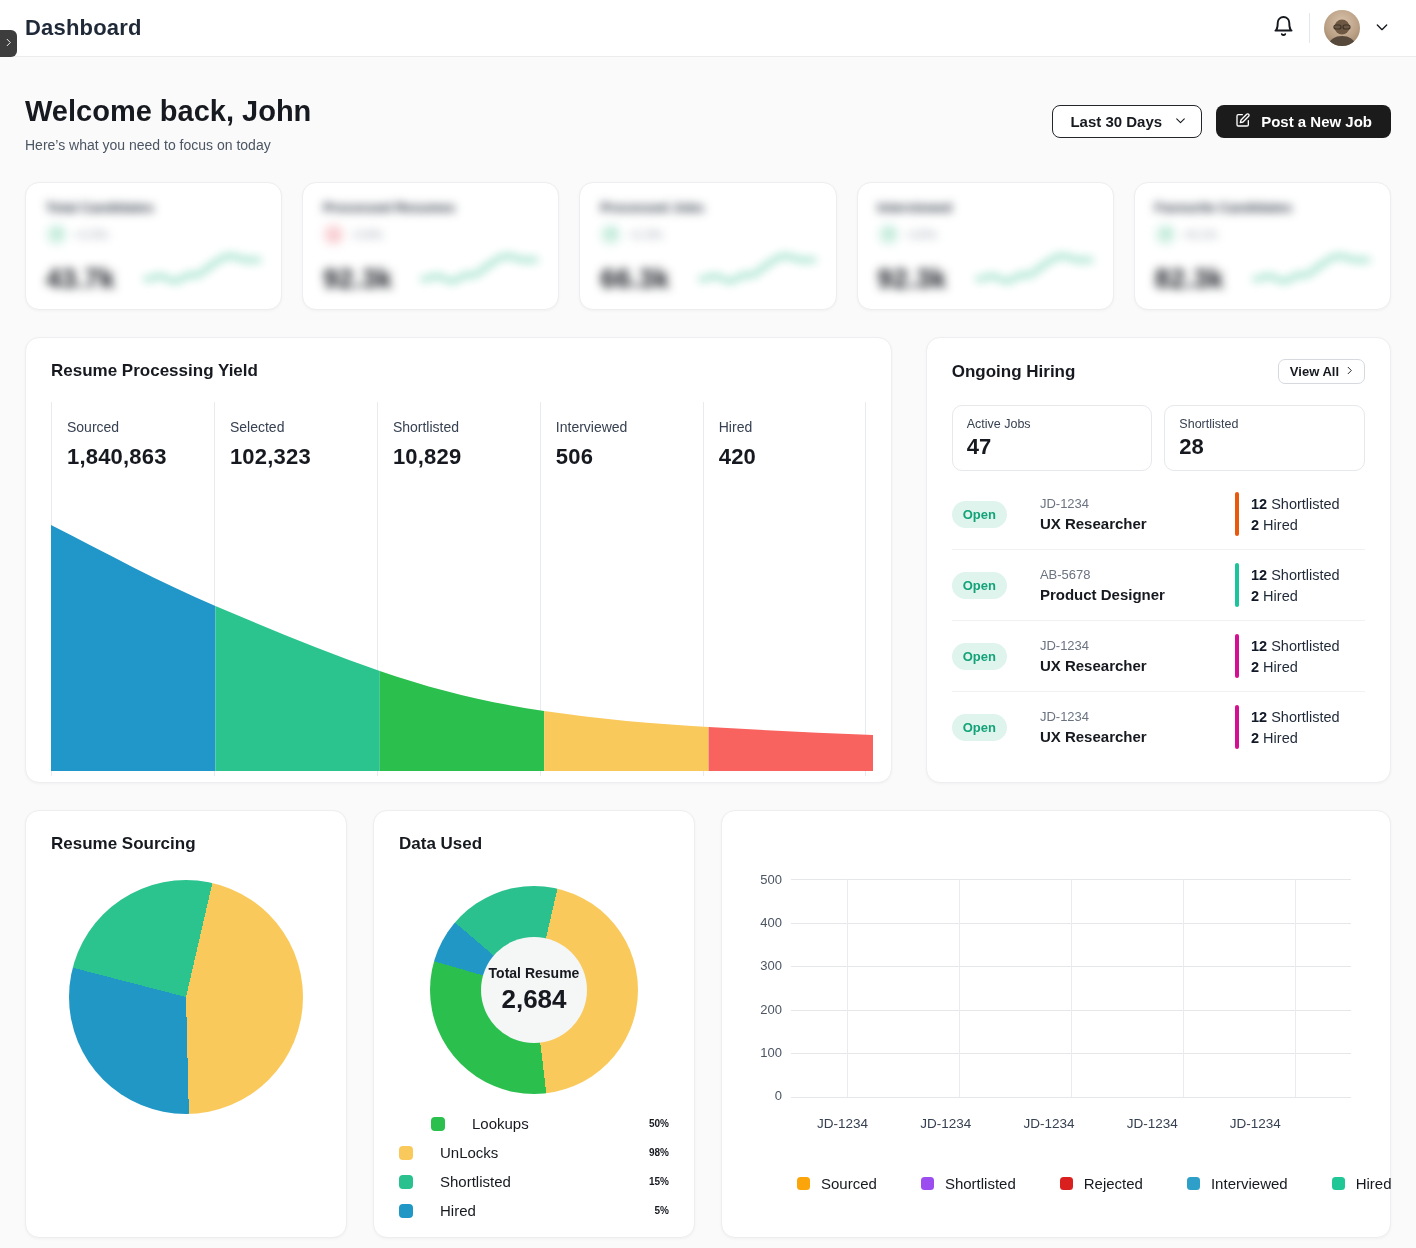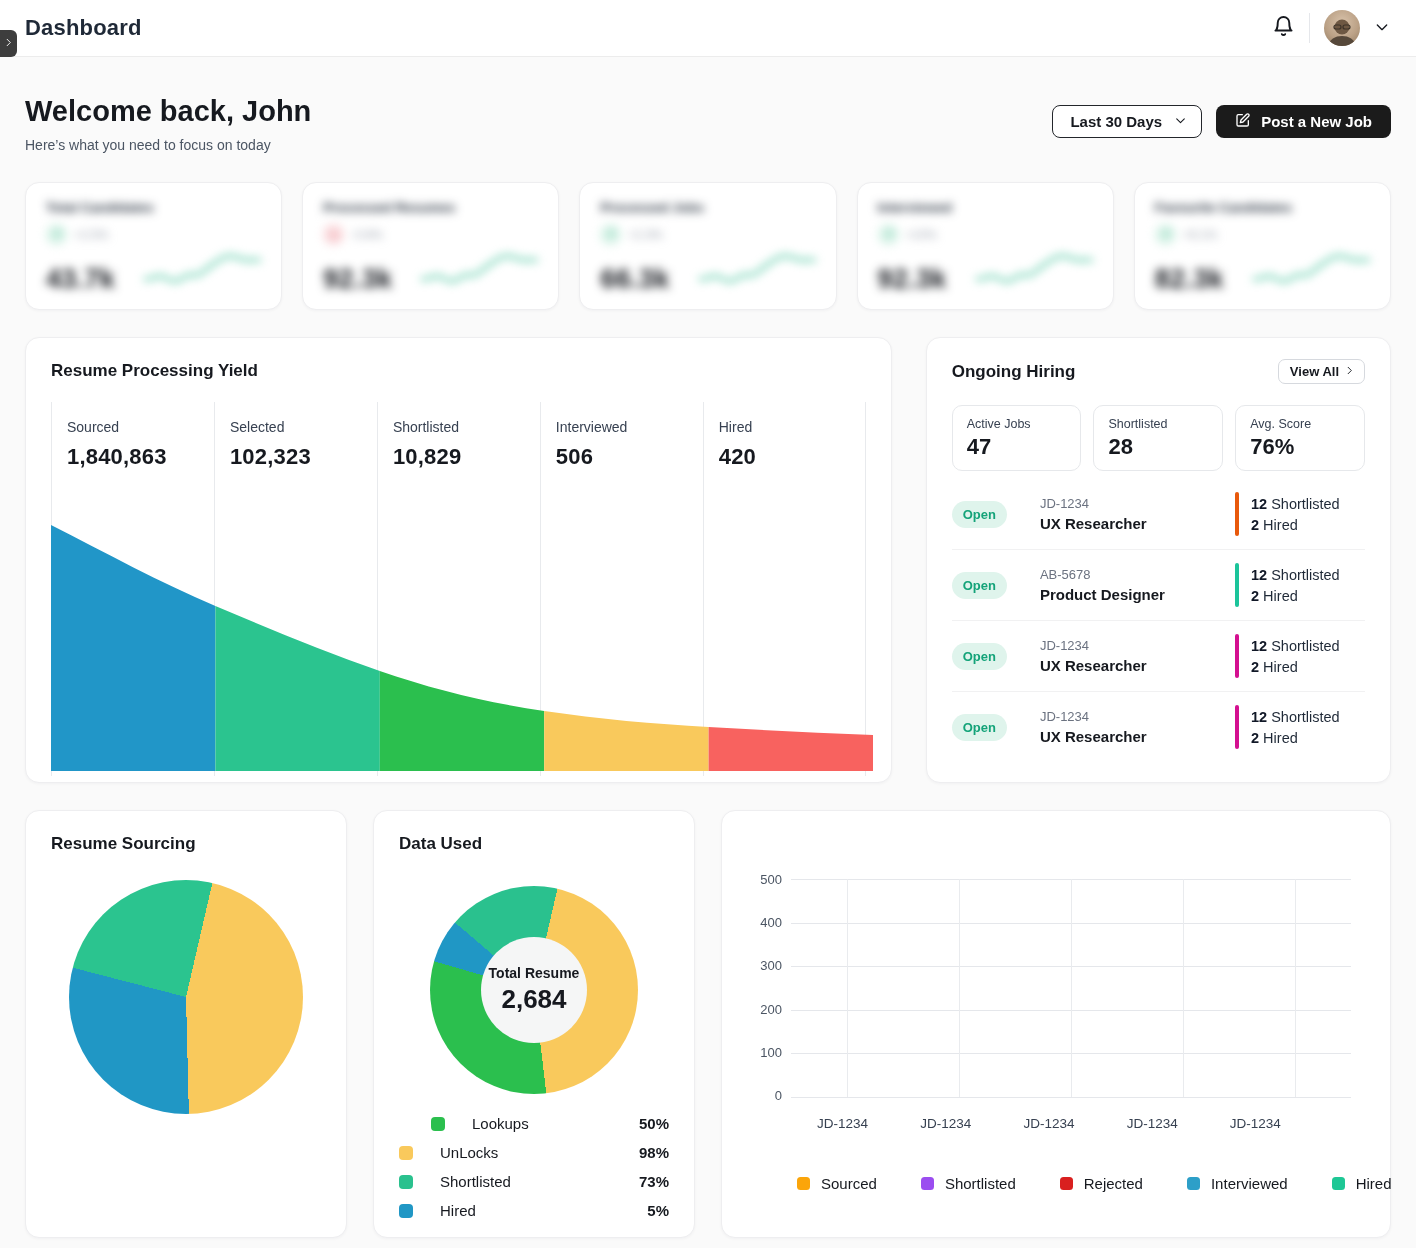--- a/index.html
+++ b/index.html
@@ -108,21 +108,21 @@
     position:absolute; left:51px; top:51px; width:106px; height:106px; border-radius:50%;
     background:#F5F6F6; display:flex; flex-direction:column; align-items:center; justify-content:center;
   }
   .donut-hole .dh-label { font-size:14px; font-weight:600; color:#16191F; }
   .donut-hole .dh-value { font-size:26px; font-weight:800; color:#16191F; margin-top:3px; }
   .legend { margin-top:26px; }
   .legend-row { display:flex; align-items:center; margin-top:13px; }
   .legend-row:first-child { margin-top:0;padding-left:32px; }
   .swatch { width:14px; height:14px; border-radius:4px; flex:none; }
   .legend-label { font-size:15px; color:#16191F; margin-left:27px; }
-  .legend-value { margin-left:auto; font-size:15px; font-weight:700; color:#16191F; }
+  .legend-value { margin-left:auto; font-size:10px; font-weight:700; color:#16191F; }
   .legend.tight .legend-row { margin-top:12px; }
   
   .analysis-card { width:670px; height:428px; padding:21px 25px; }
   .chart-area { display:flex; margin-top:47px; }
   .y-axis { width:44px; display:flex; flex-direction:column; justify-content:space-between; height:231px; margin-top:-7px; padding-right:9px; }
   .y-axis span { font-size:13px; color:#4B5563; text-align:right; display:block; }
   .plot { position:relative; flex:1; height:218px; margin-right:14px; }
   .hline { position:absolute; left:0; right:0; height:1px; background:#E5E7EB; }
   .vline { position:absolute; top:0; bottom:0; width:1px; background:#E9EBEE; }
   .x-labels { display:flex; margin:13px 58px 0 44px; }
@@ -369,24 +369,20 @@
       </div>
       <div class="hiring-boxes">
         <div class="hiring-box">
           <div class="hb-label">Active Jobs</div>
           <div class="hb-value">47</div>
         </div>
         <div class="hiring-box">
           <div class="hb-label">Shortlisted</div>
           <div class="hb-value">28</div>
         </div>
-        <div class="hiring-box">
-          <div class="hb-label">Avg. Score</div>
-          <div class="hb-value">76%</div>
-        </div>
       </div>
       <div class="job-list">
 
         <div class="job-row">
           <span class="open-pill">Open</span>
           <div class="job-mid">
             <div class="job-code">JD-1234</div>
             <div class="job-title">UX Researcher</div>
           </div>
           <div class="job-right">
@@ -470,21 +466,21 @@
           <span class="legend-value">50%</span>
         </div>
         <div class="legend-row">
           <span class="swatch" style="background-color: rgb(249, 201, 92);"></span>
           <span class="legend-label">UnLocks</span>
           <span class="legend-value">98%</span>
         </div>
         <div class="legend-row">
           <span class="swatch" style="background-color: rgb(42, 193, 142);"></span>
           <span class="legend-label">Shortlisted</span>
-          <span class="legend-value">73%</span>
+          <span class="legend-value">15%</span>
         </div>
         <div class="legend-row">
           <span class="swatch" style="background-color: rgb(32, 151, 197);"></span>
           <span class="legend-label">Hired</span>
           <span class="legend-value">5%</span>
         </div>
       </div>
     </section>
 
     <section class="card analysis-card">

